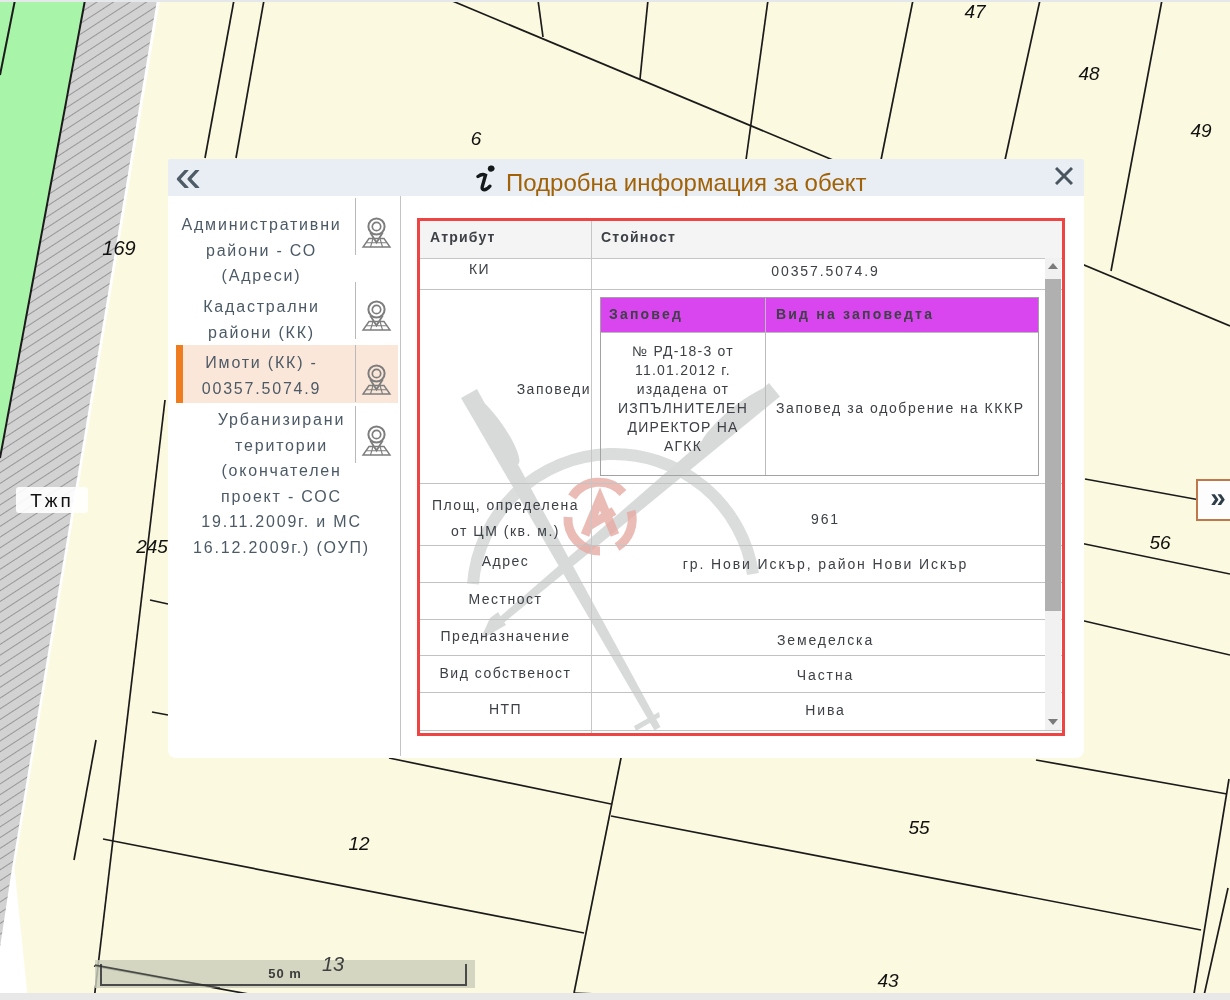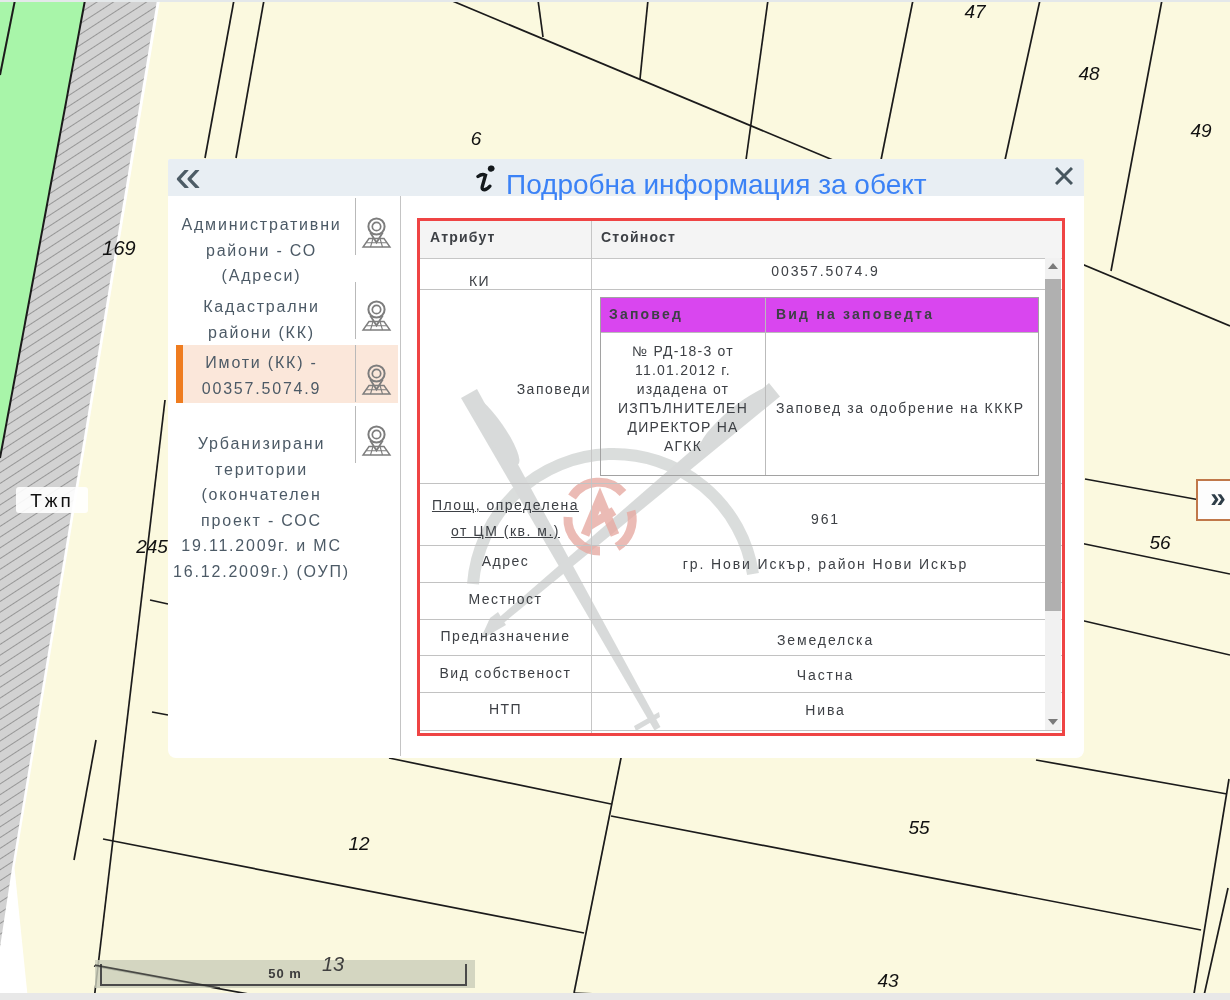--- a/index.html
+++ b/index.html
@@ -7,21 +7,21 @@
 #map{position:absolute;left:0;top:0;}
 .maplabel{font-style:italic;fill:#111;font-family:"Liberation Sans",sans-serif;}
 #scalebar{position:absolute;left:95px;top:960px;width:380px;height:28px;background:rgba(203,206,187,0.82);}
 #scalebar svg{position:absolute;left:0;top:0;}
 #sbtext{position:absolute;left:0;top:6px;width:100%;text-align:center;font-size:13px;font-weight:bold;color:#3c3c3c;letter-spacing:1px;}
 #expbtn{position:absolute;left:1196px;top:479px;width:40px;height:38px;background:#fdfdfd;border:2px solid #c0784a;color:#2f3e49;font-size:28px;line-height:34px;text-align:center;font-weight:bold;}
 #popup{position:absolute;left:168px;top:159px;width:916px;height:599px;background:#ffffff;overflow:hidden;border-radius:2px 2px 8px 8px;}
 #phead{position:absolute;left:0;top:0;width:916px;height:37px;background:#e8eef3;}
 #collapse{position:absolute;left:7px;top:-12px;font-size:47px;color:#4d5c66;}
 #ptitle{position:absolute;left:309px;top:0px;height:37px;}
-#ttext{position:absolute;left:29px;top:10px;font-size:28px;color:#3b82f6;white-space:nowrap;}
+#ttext{position:absolute;left:29px;top:10px;font-size:24px;color:#a16207;white-space:nowrap;}
 #closex{position:absolute;left:887px;top:8px;}
 
 .sbtext{position:absolute;left:0;width:187px;text-align:center;font-size:16px;line-height:25.5px;color:#4c5a66;letter-spacing:1.8px;z-index:3;}
 .sbsep{position:absolute;left:187px;width:0;height:57px;border-left:1px solid #b9b9b9;z-index:3;}
 .sbicon{position:absolute;left:192px;width:33px;height:33px;z-index:3;}
 #hl{position:absolute;left:8px;top:185.5px;width:215px;height:58px;background:#fbe7da;border-left:7px solid #ef7c1f;z-index:1;}
 #sbborder{position:absolute;left:232px;top:37px;height:560px;width:0;border-left:1px solid #c4c4c4;}
 
 #wm{position:absolute;left:270px;top:215px;z-index:1;}
 
@@ -161,21 +161,21 @@
       </svg>
     <div id="ttext">Подробна информация за обект</div>
   </div>
   <svg id="closex" width="18" height="18" viewBox="0 0 18 18">
     <path d="M1,1 L17,17 M17,1 L1,17" stroke="#47565f" stroke-width="3"></path>
   </svg>
 
   <div class="sbtext" style="top:135px;">Кадастрални<br>райони (КК)</div>
   <div class="sbtext" style="top:53px;">Административни<br>райони - СО<br>(Адреси)</div>
   <div class="sbtext" style="top:191px;">Имоти (КК) -<br>00357.5074.9</div>
-  <div class="sbtext" style="top:272px;">Урбанизирани<br>територии<br>(окончателен<br>проект - СОС<br>19.11.2009г. и МС<br>16.12.2009г.) (ОУП)</div>
+  <div class="sbtext" style="top:248px;padding-left:20px;">Урбанизирани<br>територии<br>(окончателен<br>проект - СОС<br>19.11.2009г. и МС<br>16.12.2009г.) (ОУП)</div>
   <div class="sbsep" style="top:39px;"></div>
   <div class="sbsep" style="top:123px;"></div>
   <div class="sbsep" style="top:186px;"></div>
   <div class="sbsep" style="top:247px;"></div>
   <div id="hl"></div>
   <svg class="sbicon" style="top:57px;" viewBox="0 0 33 33">
       <use href="#pin"></use>
     </svg>
   <svg class="sbicon" style="top:140px;" viewBox="0 0 33 33">
       <use href="#pin"></use>
@@ -196,24 +196,24 @@
     <div id="coldiv"></div>
     <div class="rowb" style="top:68px;"></div>
     <div class="rowb" style="top:262px;"></div>
     <div class="rowb" style="top:324px;"></div>
     <div class="rowb" style="top:361px;"></div>
     <div class="rowb" style="top:398px;"></div>
     <div class="rowb" style="top:434px;"></div>
     <div class="rowb" style="top:471px;"></div>
     <div class="rowb" style="top:509px;"></div>
 
-    <div class="c1" style="top:35px;left:-26px;margin-top:12px;">КИ</div>
+    <div class="c1" style="top:35px;left:-26px;">КИ</div>
     <div class="c2" style="top:42px;">00357.5074.9</div>
     <div class="c1" style="top:155px;text-align:right;">Заповеди</div>
-    <div class="c1" style="top:271px;text-decoration:underline;">Площ, определена<br>от ЦМ (кв. м.)</div>
+    <div class="c1" style="top:271px;">Площ, определена<br>от ЦМ (кв. м.)</div>
     <div class="c2" style="top:290px;">961</div>
     <div class="c1" style="top:327px;">Адрес</div>
     <div class="c2" style="top:335px;">гр. Нови Искър, район Нови Искър</div>
     <div class="c1" style="top:365px;">Местност</div>
     <div class="c1" style="top:402px;">Предназначение</div>
     <div class="c2" style="top:411px;">Земеделска</div>
     <div class="c1" style="top:439px;">Вид собственост</div>
     <div class="c2" style="top:446px;">Частна</div>
     <div class="c1" style="top:475px;">НТП</div>
     <div class="c2" style="top:481px;">Нива</div>

